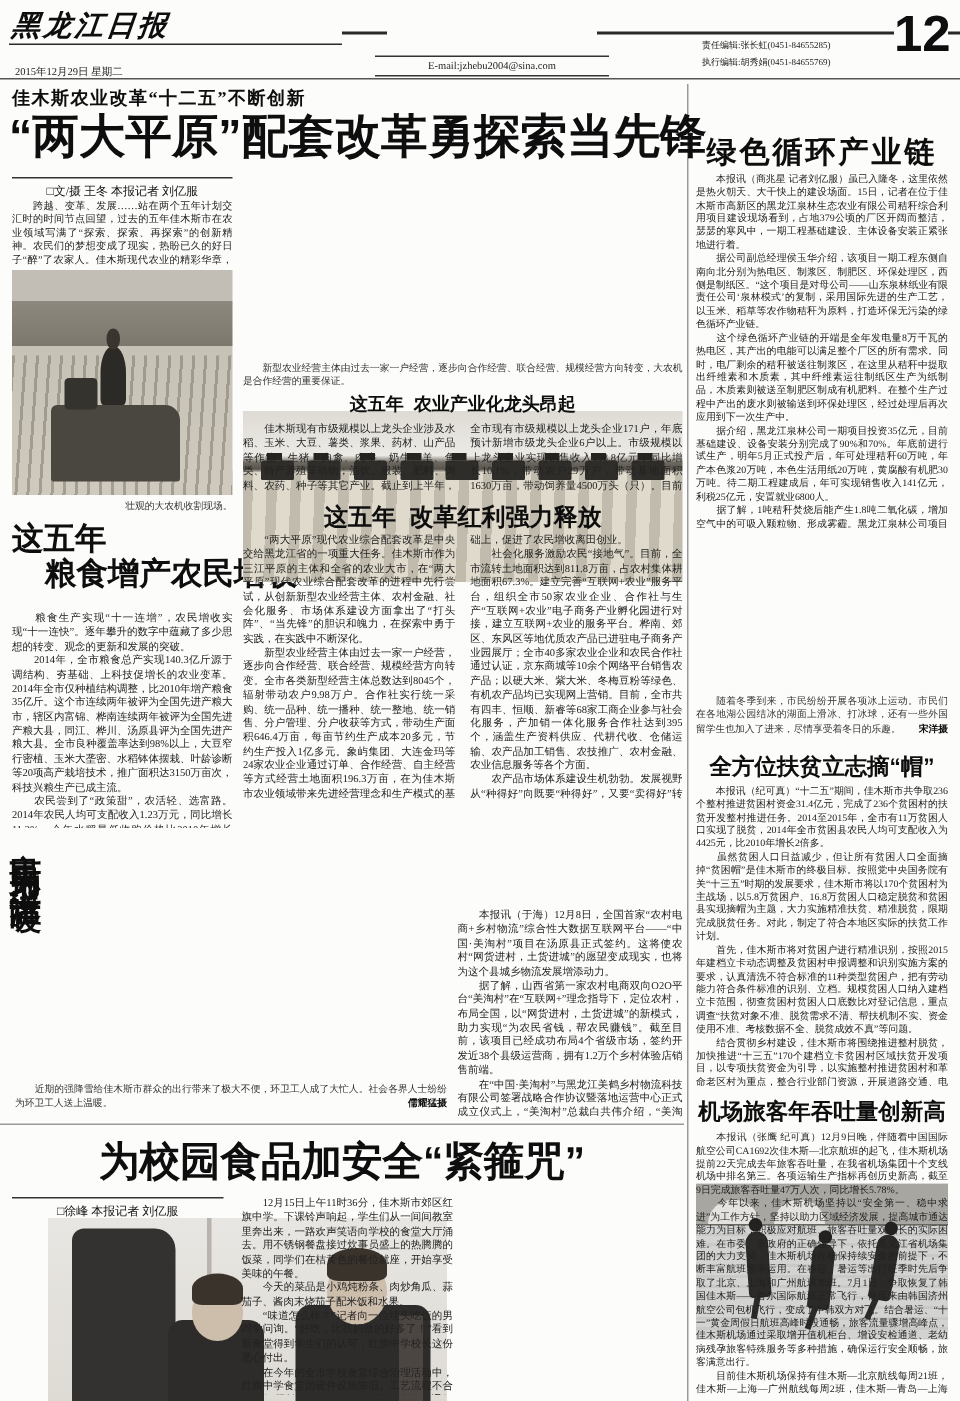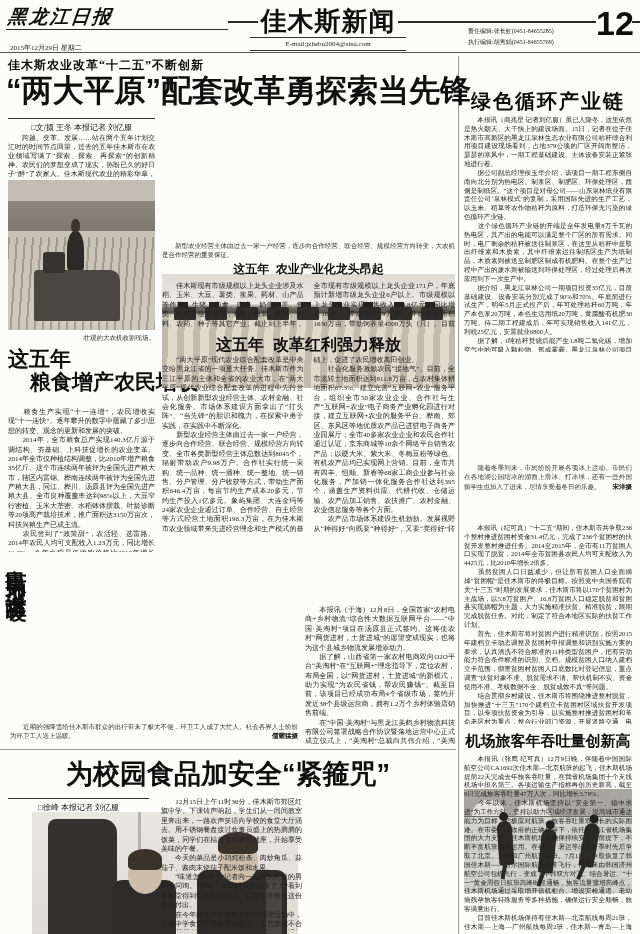--- a/index.html
+++ b/index.html
@@ -54,21 +54,20 @@
 </head>
 <body>
 
 <div class="page">
 
   <div class="abs song" style="left:8px;top:4px;font-size:19px;font-style:italic;letter-spacing:2px;transform:skewX(-6deg);">黑龙江日报</div>
   <div class="abs rule" style="left:6px;top:29px;width:222px;height:1px;"></div>
   <div class="abs" style="left:10px;top:33px;font-size:7px;color:#222;margin-top:10px;">2015年12月29日  星期二</div>
 
   <div class="abs rule" style="left:228px;top:21px;width:30px;height:2px;"></div>
-  <div class="abs song" style="left:258px;top:4px;width:140px;text-align:center;font-size:26px;letter-spacing:1px;">佳木斯新闻</div>
   <div class="abs rule" style="left:398px;top:21px;width:198px;height:2px;"></div>
 
   <div class="abs" style="left:250px;top:37px;width:156px;border-top:1px solid #333;border-bottom:1px solid #333;padding:2px 0;text-align:center;font-size:7px;color:#222;">E-mail:jzhebu2004@sina.com</div>
 
   <div class="abs" style="left:468px;top:26px;width:130px;font-size:6px;line-height:1.8;color:#222;">
     <div>责任编辑:张长虹(0451-84655285)</div>
     <div>执行编辑:胡秀娟(0451-84655769)</div>
   </div>
 
   <div class="abs hei" style="left:596px;top:4px;font-size:34px;">12</div>
@@ -190,20 +189,21 @@
       </div>
     <div class="skater" style="left:118px;top:34px;transform:rotate(10deg);">
         <div class="leg"></div>
       </div>
   </div>
   <div class="abs caption" style="left:464px;top:463px;width:168px;">
     <span>　　随着冬季到来，市民纷纷开展各项冰上运动。市民们在各地湖公园结冰的湖面上滑冰、打冰球，还有一些外国留学生也加入了进来，尽情享受着冬日的乐趣。</span>
     <span class="song" style="float:right;font-size:6.5px;">宋洋摄</span>
   </div>
 
+  <div class="abs hei" style="left:464px;top:502px;width:168px;text-align:center;font-size:15px;">全方位扶贫立志摘“帽”</div>
   <div class="abs body-text" style="left:464px;top:524px;width:168px;height:200px;font-size:6.6px;">　　本报讯（纪可真）“十二五”期间，佳木斯市共争取236个整村推进贫困村资金31.4亿元，完成了236个贫困村的扶贫开发整村推进任务。2014至2015年，全市有11万贫困人口实现了脱贫，2014年全市贫困县农民人均可支配收入为4425元，比2010年增长2倍多。
 　　虽然贫困人口日益减少，但让所有贫困人口全面摘掉“贫困帽”是佳木斯市的终极目标。按照党中央国务院有关“十三五”时期的发展要求，佳木斯市将以170个贫困村为主战场，以5.8万贫困户、16.8万贫困人口稳定脱贫和贫困县实现摘帽为主题，大力实施精准扶贫、精准脱贫，限期完成脱贫任务。对此，制定了符合本地区实际的扶贫工作计划。
 　　首先，佳木斯市将对贫困户进行精准识别，按照2015年建档立卡动态调整及贫困村申报调整和识别实施方案的要求，认真清洗不符合标准的11种类型贫困户，把有劳动能力符合条件标准的识别、立档。规模贫困人口纳入建档立卡范围，彻查贫困村贫困人口底数比对登记信息，重点调查“扶贫对象不准、脱贫需求不清、帮扶机制不实、资金使用不准、考核数据不全、脱贫成效不真”等问题。
 　　结合贯彻乡村建设，佳木斯市将围绕推进整村脱贫，加快推进“十三五”170个建档立卡贫困村区域扶贫开发项目，以专项扶贫资金为引导，以实施整村推进贫困村和革命老区村为重点，整合行业部门资源，开展道路交通、电力保障、农田水利、危房改造、环境治理等行动。
 　　产业项目扶贫，是佳木斯市“十二五”时期扶贫工作的有力抓手。这个市积极调整农业结构，立足自身的资源优势、产业基础和市场需求，深挖区域资源特色，因地制宜，按照产业化思路给予区域特色产业，发展三江大米，壮大优质粮食生产能力，围绕富裕产业大农田，打好三江特色牌。争取前期产业发展资金支持，借鉴桦南县食用菌、桦寨大榛子、郊区红树莓等产业发展成功经验，扶持绿色养殖业、高效种植业等特色优势产业发展，建成稳固的扶贫产业体系。培育贫困村合作经济组织，鼓励和引导农民发展各类专业合作社，努力构建“新型经营主体+贫困农户”的产业化经营脱贫模式。推进贫困村乡村旅游、光伏发电、“互联网+电商”等扶贫新业态发展，拓宽增收渠道，增强发展内生动力，推动贫困地区农业产业化转型升级。</div>
 
   <div class="abs hei" style="left:464px;top:732px;width:168px;text-align:center;font-size:15px;">机场旅客年吞吐量创新高</div>
   <div class="abs body-text" style="left:464px;top:755px;width:168px;height:175px;font-size:6.6px;">　　本报讯（张鹰 纪可真）12月9日晚，伴随着中国国际航空公司CA1692次佳木斯—北京航班的起飞，佳木斯机场提前22天完成去年旅客吞吐量，在我省机场集团十个支线机场中排名第三。各项运输生产指标再创历史新高，截至9日完成旅客吞吐量47万人次，同比增长5.78%。
 　　今年以来，佳木斯机场坚持以“安全第一、稳中求进”为工作方针，坚持以助力区域经济发展，提高城市通达能力为目标，积极应对航班、旅客吞吐量双增长的实际困难。在市委、市政府的正确领导下，依托黑龙江省机场集团的大力支持，佳木斯机场在确保持续安全的前提下，不断丰富航班频率运用。在春运、暑运等出行旺季时先后争取了北京、上海和广州航班加班。7月1日，争取恢复了韩国佳木斯——首尔国际航班正常飞行，使原来由韩国济州航空公司包机飞行，变成了中韩双方对飞。结合暑运、“十一”黄金周假日航班高峰时段通畅，旅客流量骤增高峰点，佳木斯机场通过采取增开值机柜台、增设安检通道、老幼病残孕旅客特殊服务等多种措施，确保运行安全顺畅，旅客满意出行。
 　　目前佳木斯机场保持有佳木斯—北京航线每周21班，佳木斯—上海—广州航线每周2班，佳木斯—青岛—上海航线每周4班，佳木斯—大连—深圳航线每周3班，佳木斯—沈阳—天津航线每周3班，佳木斯—哈尔滨航线每天2班。国际航线佳木斯—首尔航线每周2班，佳木斯—哈巴罗夫斯克航线每周2班。机场实现现场起降飞机51架次，通航国内航线6条，国际航线2条，通航城市11个。预计今年全年将完成旅客吞吐量49万人次，开创规划保障飞行安全、空防安全52年和地面行车安全52年无事故，为实现城市对外开放、经济发展、提高城市知名度起到积极推进作用。</div>

